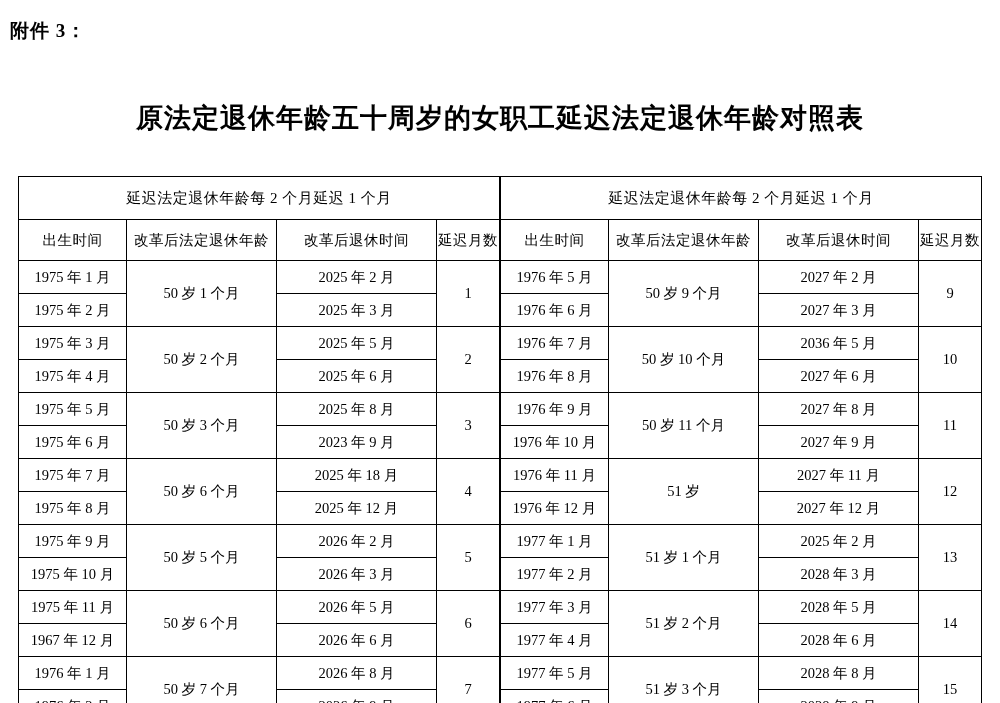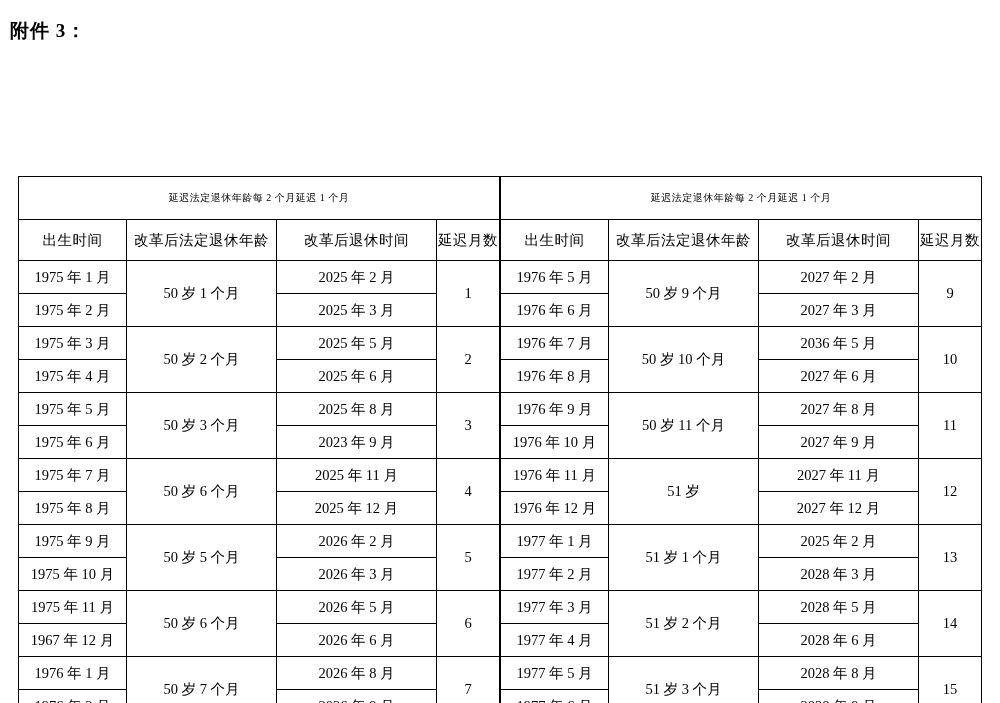--- a/index.html
+++ b/index.html
@@ -56,21 +56,21 @@
   table.sched td, table.sched th {
     border: 1px solid #000000;
     text-align: center;
     vertical-align: middle;
     padding: 0;
     font-weight: normal;
     white-space: nowrap;
   }
   .banner-cell {
     height: 42px;
-    font-size: 10px;
+    font-size: 15px;
     letter-spacing: 0.5px;
   }
   .hdr-cell {
     height: 40px;
     font-size: 14.5px;
     letter-spacing: 0.5px;
   }
   .body-cell {
     height: 32px;
     font-size: 14.5px;
@@ -89,20 +89,21 @@
     width: 1px;
   }
 </style>
 </head>
 <body>
 
 <div class="page">
 
   <div class="attachment-label">附件 3：</div>
 
+  <div class="doc-title">原法定退休年龄五十周岁的女职工延迟法定退休年龄对照表</div>
 
   <div class="tables-wrap">
 
     <table class="sched left">
       <colgroup>
         <col class="l-c1">
           <col class="l-c2">
           <col class="l-c3">
           <col class="l-c4">
       </colgroup>
@@ -146,21 +147,21 @@
           <td class="body-cell" rowspan="2">3</td>
         </tr>
         <tr>
           <td class="body-cell">1975 年 6 月</td>
           <td class="body-cell">2023 年 9 月</td>
         </tr>
 
         <tr>
           <td class="body-cell">1975 年 7 月</td>
           <td class="body-cell" rowspan="2">50 岁 6 个月</td>
-          <td class="body-cell">2025 年 11 月</td>
+          <td class="body-cell">2025 年 18 月</td>
           <td class="body-cell" rowspan="2">4</td>
         </tr>
         <tr>
           <td class="body-cell">1975 年 8 月</td>
           <td class="body-cell">2025 年 12 月</td>
         </tr>
 
         <tr>
           <td class="body-cell">1975 年 9 月</td>
           <td class="body-cell" rowspan="2">50 岁 5 个月</td>

